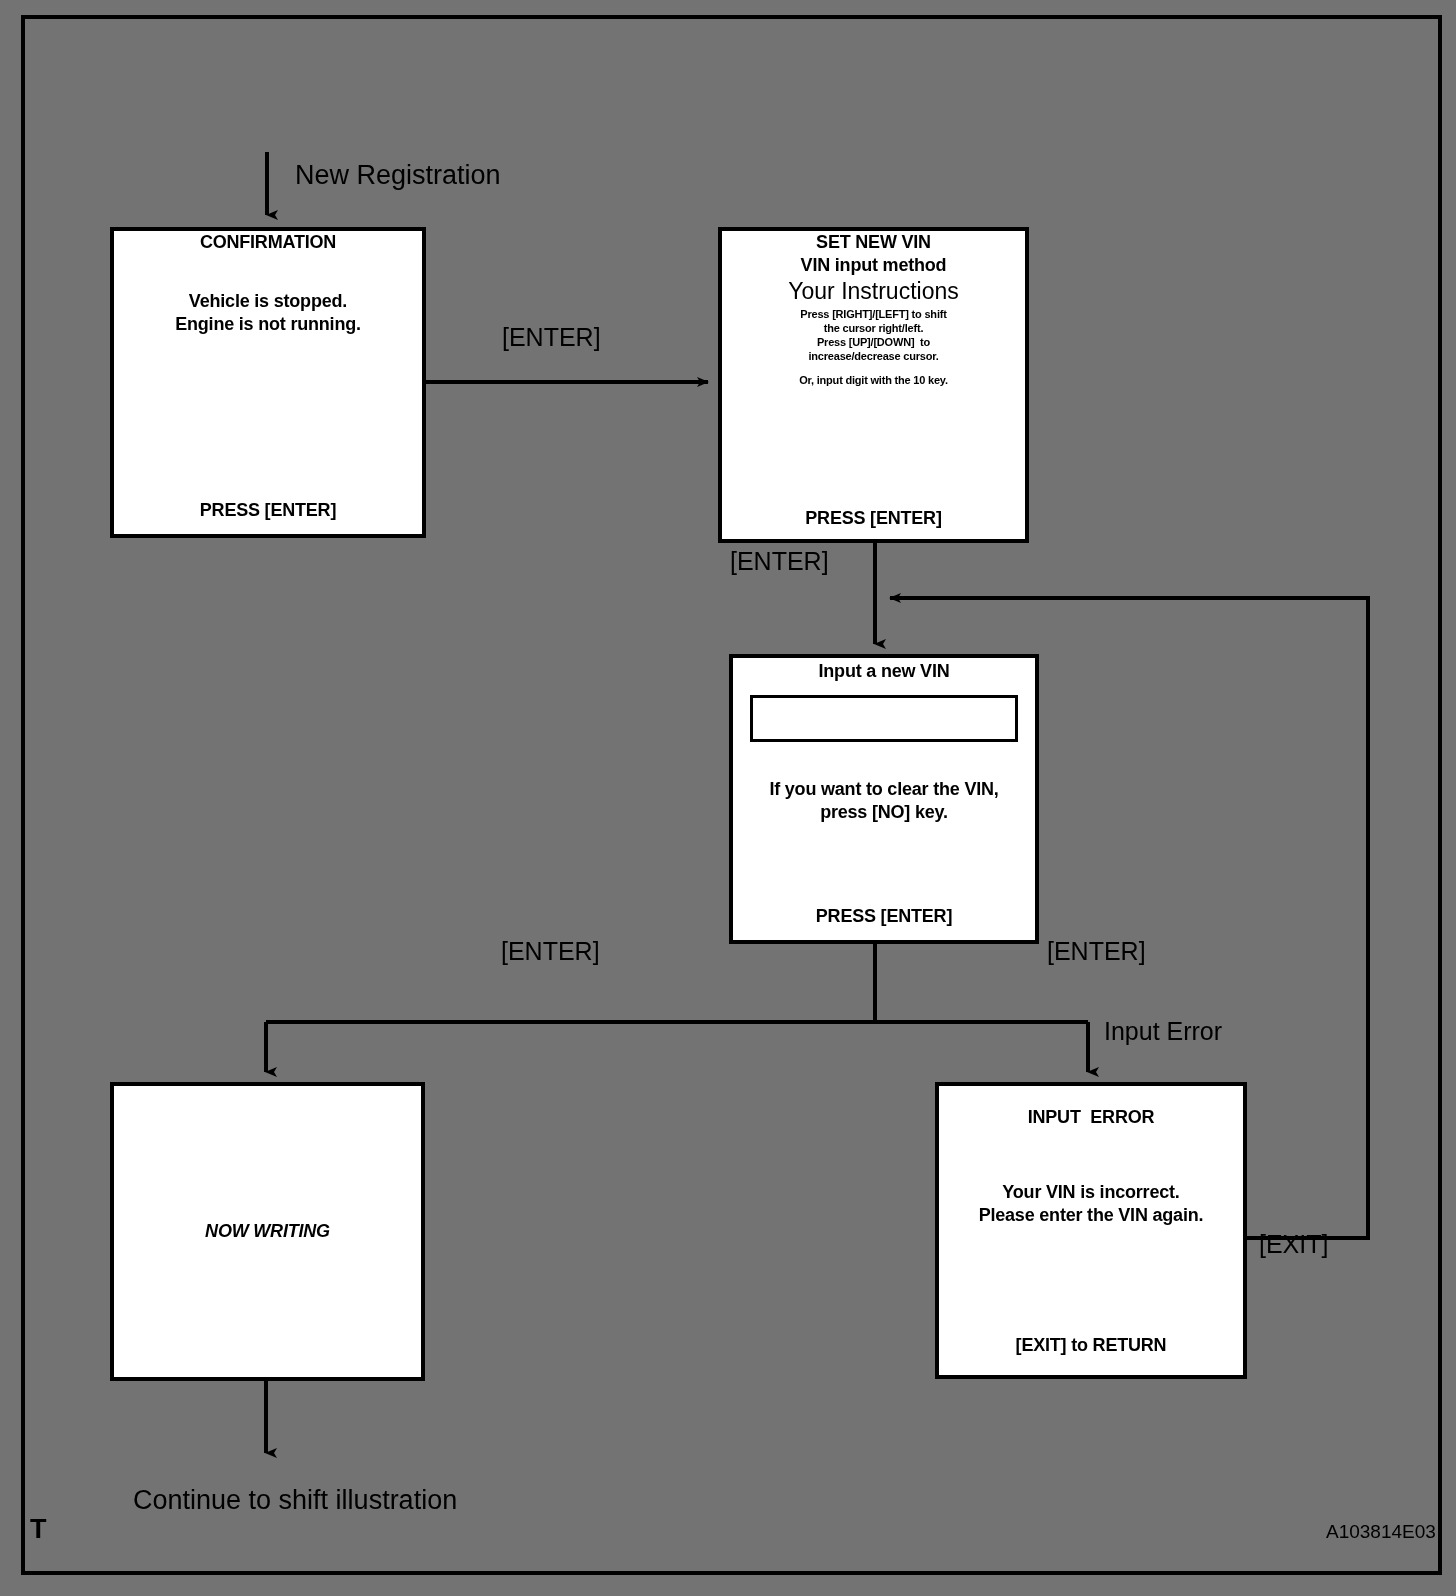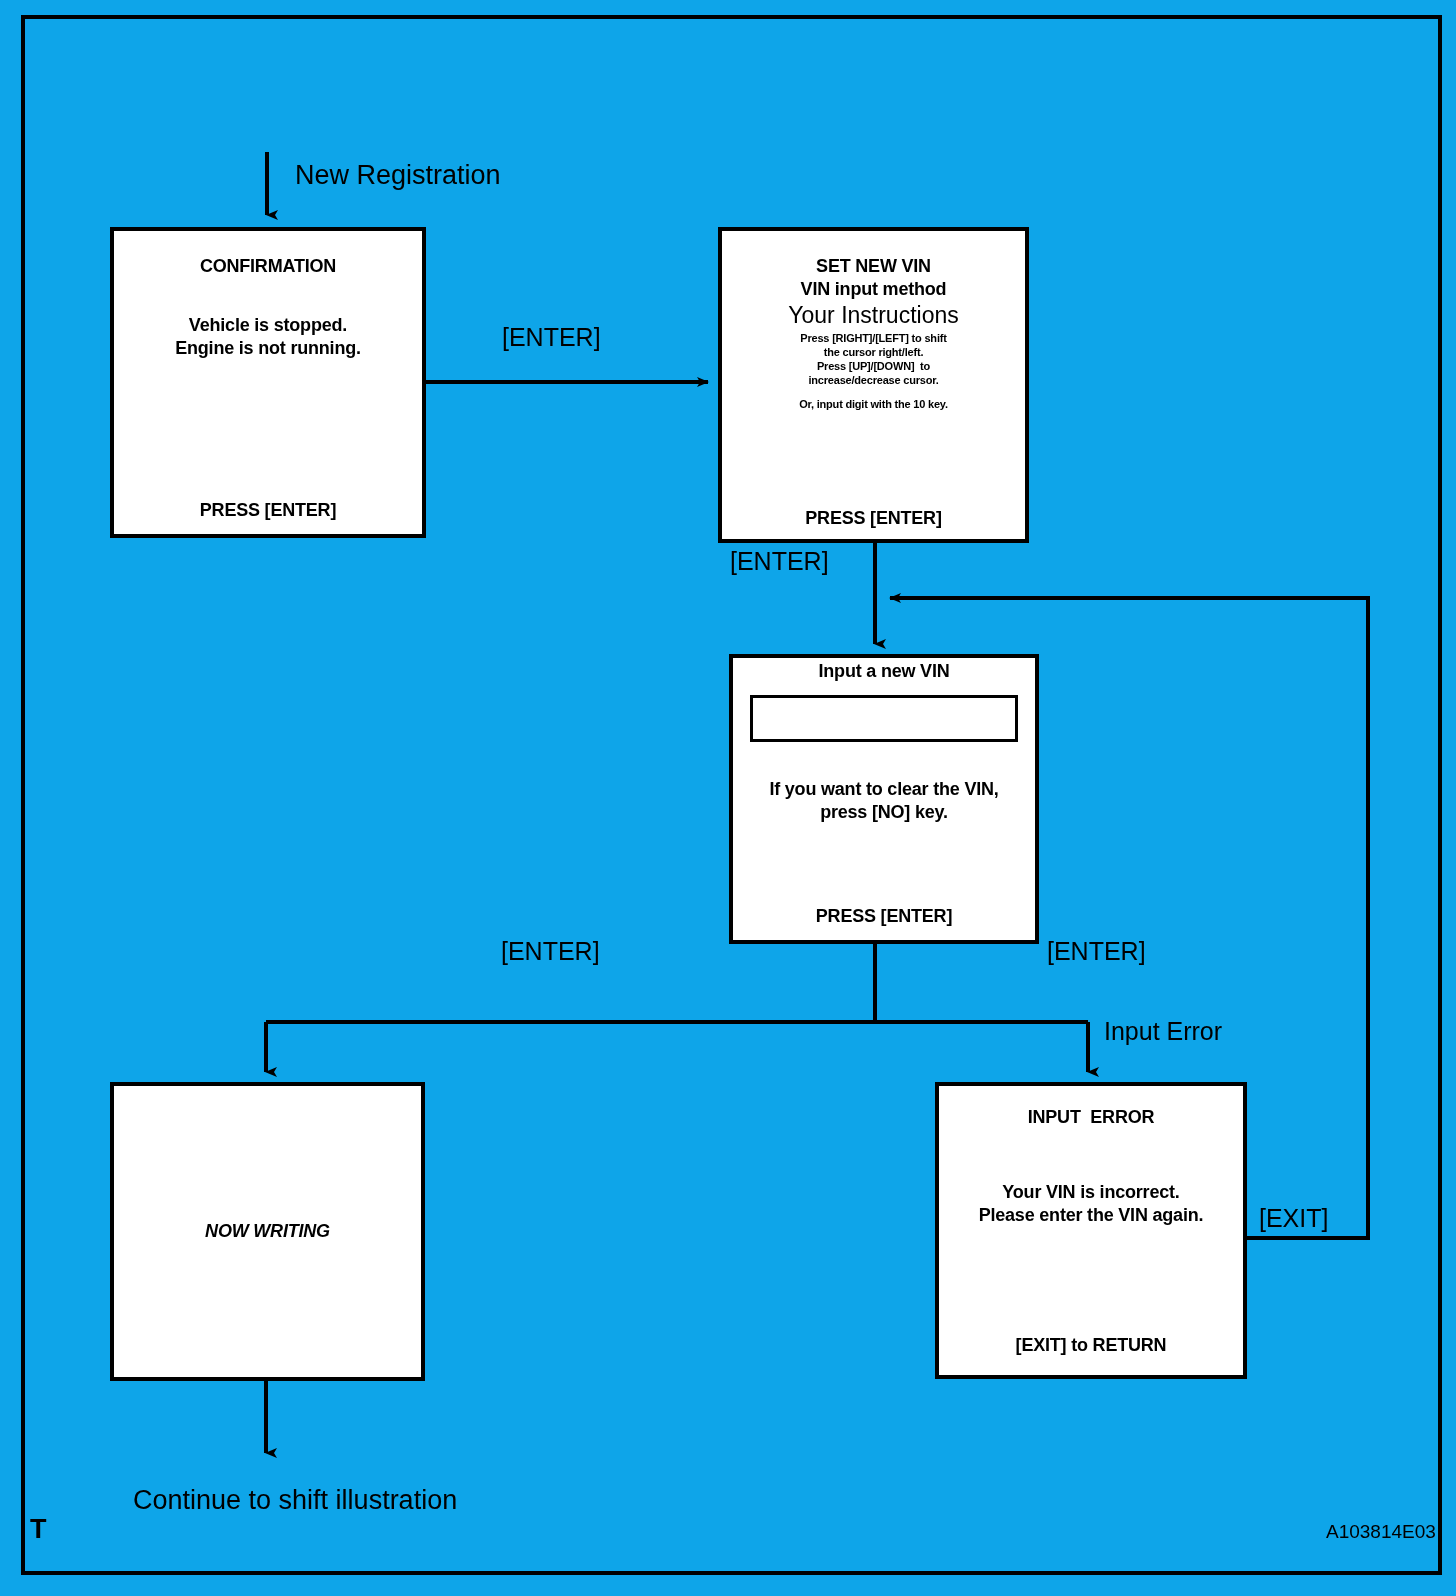--- a/index.html
+++ b/index.html
@@ -5,21 +5,21 @@
 <style>
   html, body {
     margin: 0;
     padding: 0;
     background: #ffffff;
   }
   #page {
     position: relative;
     width: 1456px;
     height: 1596px;
-    background: #0ea5e9;
+    background: #737373;
     font-family: "Liberation Sans", sans-serif;
     overflow: hidden;
   }
   
   #outer-frame {
     position: absolute;
     left: 21px;
     top: 15px;
     width: 1421px;
     height: 1560px;
@@ -109,21 +109,21 @@
   #figure-code {
     position: absolute;
     left: 1326px;
     top: 1521px;
     font-family: "Liberation Sans", sans-serif;
     font-size: 19px;
     color: #000000;
     white-space: nowrap;
   }
   .box-inner {
-    padding-top: 24px;
+    padding-top: 0;
   }
 </style>
 </head>
 <body>
 
 <div id="page">
 
   <div id="outer-frame"></div>
 
   <svg id="connectors" viewBox="0 0 1456 1596" xmlns="http://www.w3.org/2000/svg">
@@ -176,21 +176,21 @@
   <div class="edge-label" style="left:502px; top:323px;">[ENTER]</div>
 
   <div class="edge-label" style="left:730px; top:547px;">[ENTER]</div>
 
   <div class="edge-label" style="left:501px; top:937px;">[ENTER]</div>
 
   <div class="edge-label" style="left:1047px; top:937px;">[ENTER]</div>
 
   <div class="edge-label" style="left:1104px; top:1017px;">Input Error</div>
 
-  <div class="edge-label" style="left:1259px; top:1204px;">[EXIT]</div>
+  <div class="edge-label" style="left:1259px; top:1230px;">[EXIT]</div>
 
   <div class="screen-box" style="left:110px; top:227px; width:316px; height:311px;">
     <div class="box-inner">
       <div class="screen-line">CONFIRMATION</div>
       <div class="spacer-md"></div>
       <div class="spacer-sm"></div>
       <div class="screen-line">Vehicle is stopped.</div>
       <div class="screen-line">Engine is not running.</div>
     </div>
     <div class="screen-line" style="position:absolute; left:0; right:0; bottom:12px;">PRESS [ENTER]</div>

